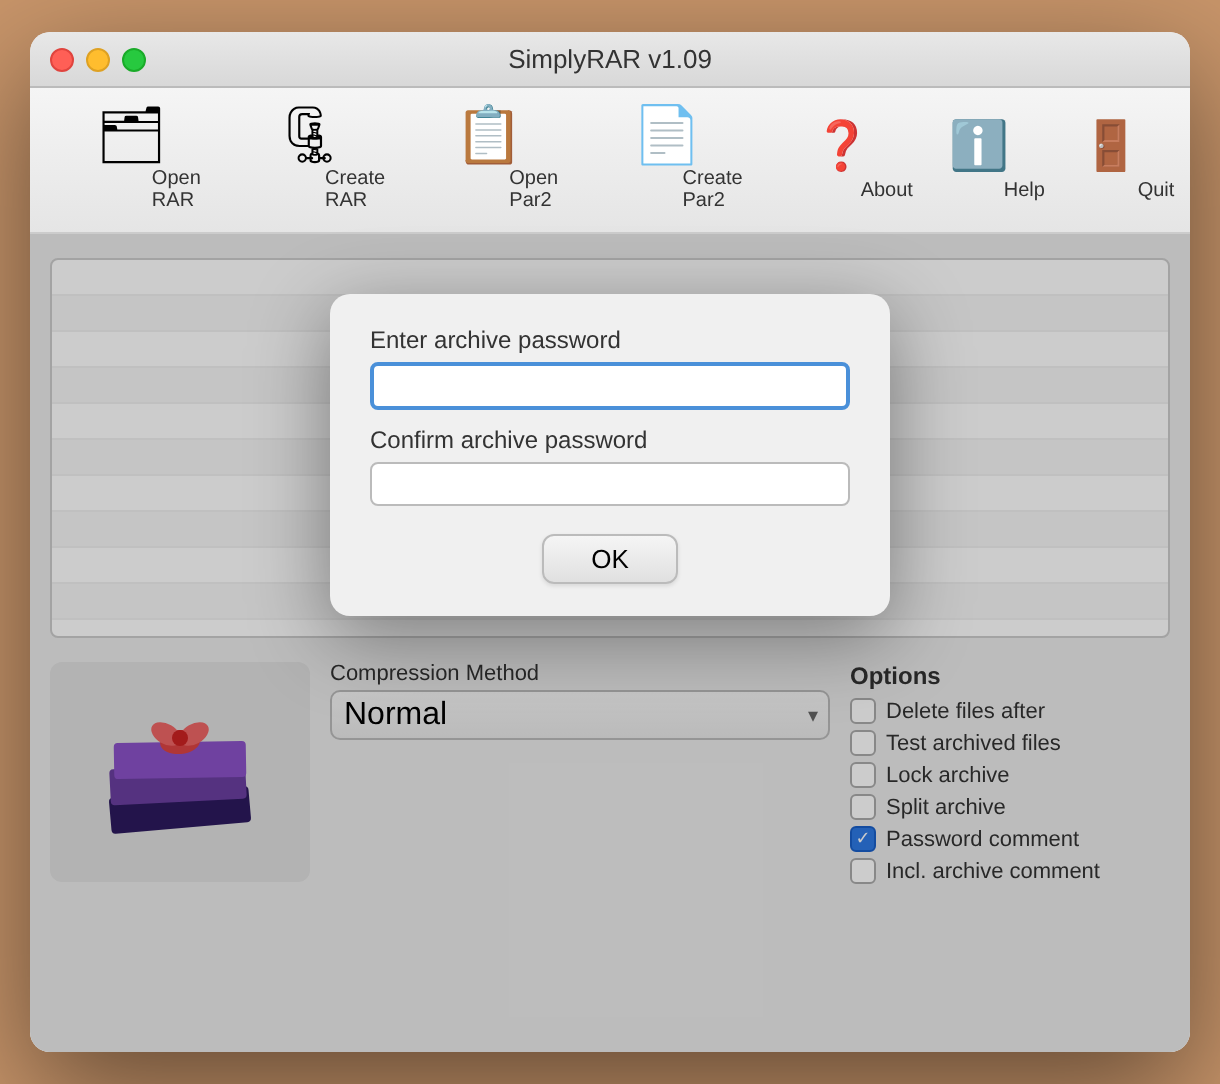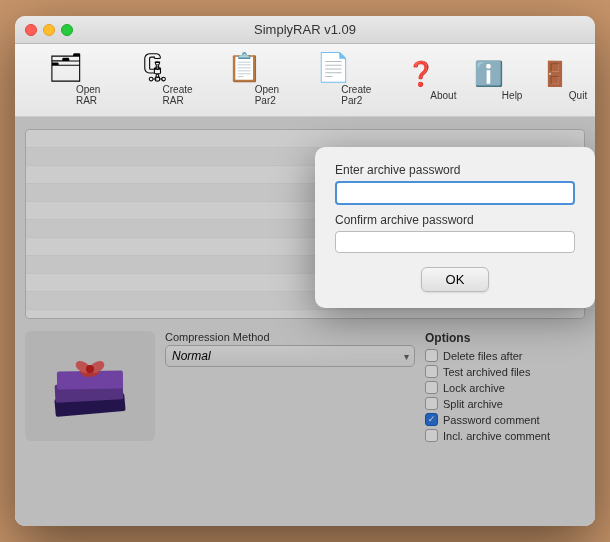--- a/index.html
+++ b/index.html
@@ -163,26 +163,25 @@
       color: #333;
       display: block;
       margin-bottom: 2px;
     }
     .control-select {
       width: 100%;
       background: linear-gradient(to bottom, #f9f9f9, #e9e9e9);
       border: 1px solid #bbb;
       border-radius: 5px;
       padding: 3px 20px 3px 6px;
-      font-size: 12px;
+      font-size: 16px;
       appearance: none;
       -webkit-appearance: none;
       position: relative;
       cursor: pointer;
-      font-style: italic;
     }
     .select-wrapper {
       position: relative;
       display: inline-block;
       width: 100%;
     }
     .select-wrapper::after {
       content: '▾';
       position: absolute;
       right: 6px;
@@ -236,21 +235,21 @@
       color: #333;
     }
 
     
     .modal-overlay {
       position: absolute;
       top: 0; left: 0; right: 0; bottom: 0;
       background: rgba(0,0,0,0.2);
       display: flex;
       align-items: flex-start;
-      justify-content: flex-end;
+      justify-content: center;
       padding-top: 30px;
       z-index: 10;
     }
     .modal-dialog {
       background: #f0f0f0;
       border-radius: 10px;
       box-shadow: 0 10px 40px rgba(0,0,0,0.4);
       padding: 16px 20px;
       width: 280px;
     }

